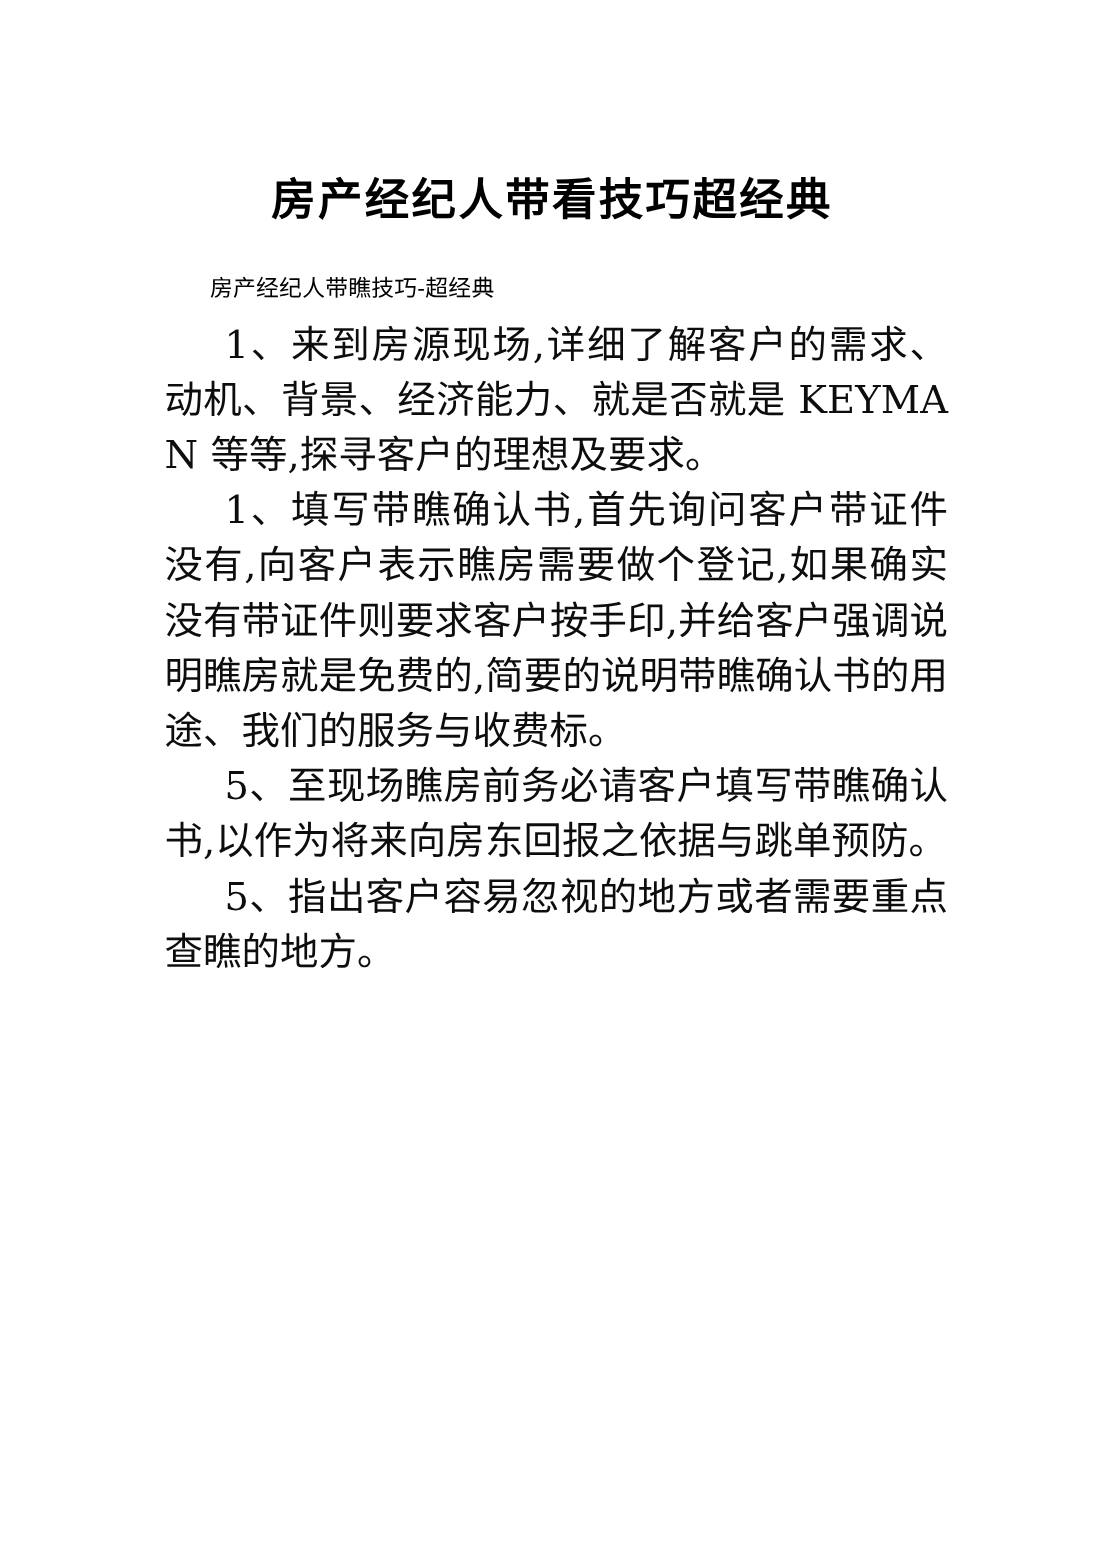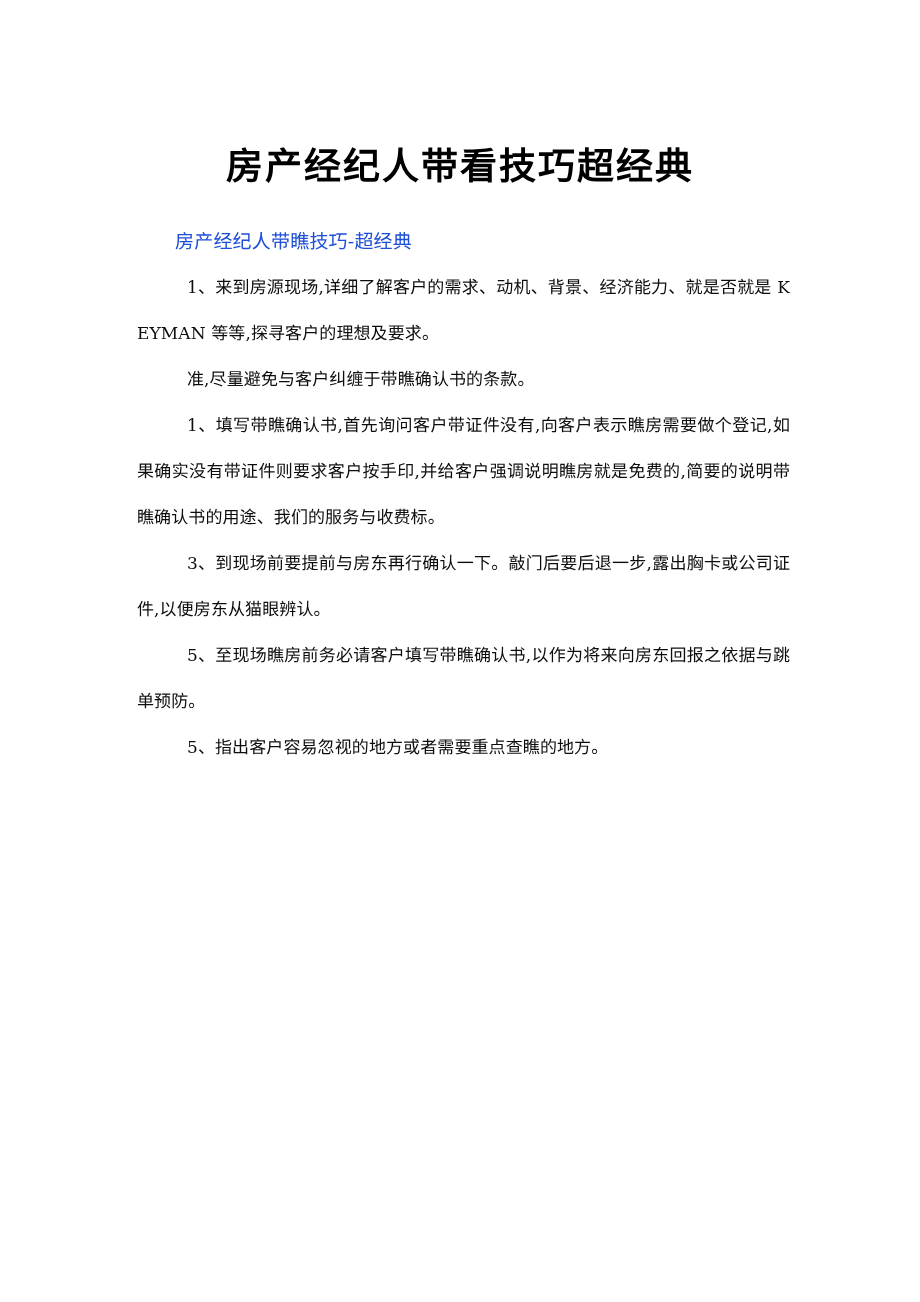--- a/index.html
+++ b/index.html
@@ -33,30 +33,30 @@
     color: #000000;
     white-space: nowrap;
   }
 
   .subtitle-line {
     margin: 0;
     padding: 0;
     font-family: "DejaVu Serif", "Liberation Serif", serif;
     font-size: 19px;
     line-height: 46px;
-    color: #1d4ed8;
+    color: #000000;
     text-indent: 38px;
     letter-spacing: 0.2px;
   }
 
   .para {
     margin: 0;
     padding: 0;
     font-family: "DejaVu Serif", "Liberation Serif", serif;
-    font-size: 17px;
+    font-size: 32px;
     line-height: 46px;
     color: #0d0d0d;
     text-align: justify;
     text-justify: inter-character;
     text-indent: 50px;
     letter-spacing: 0.1px;
     word-break: break-all;
   }
 
   .para.last-line-left {
@@ -76,25 +76,23 @@
 <div class="page">
 
   <h1 class="doc-title">房产经纪人带看技巧超经典</h1>
 
   <div class="body-stack">
 
     <p class="subtitle-line">房产经纪人带瞧技巧-超经典</p>
 
     <p class="para">1、来到房源现场,详细了解客户的需求、动机、背景、经济能力、就是否就是 KEYMAN 等等,探寻客户的理想及要求。</p>
 
-    <p class="para last-line-left">准,尽量避免与客户纠缠于带瞧确认书的条款。</p>
 
     <p class="para last-line-left">1、填写带瞧确认书,首先询问客户带证件没有,向客户表示瞧房需要做个登记,如果确实没有带证件则要求客户按手印,并给客户强调说明瞧房就是免费的,简要的说明带瞧确认书的用途、我们的服务与收费标。</p>
 
-    <p class="para last-line-left">3、到现场前要提前与房东再行确认一下。敲门后要后退一步,露出胸卡或公司证件,以便房东从猫眼辨认。</p>
 
 
     <p class="para last-line-left">5、至现场瞧房前务必请客户填写带瞧确认书,以作为将来向房东回报之依据与跳单预防。</p>
 
     <p class="para last-line-left">5、指出客户容易忽视的地方或者需要重点查瞧的地方。</p>
 
   </div>
 
 </div>
 

